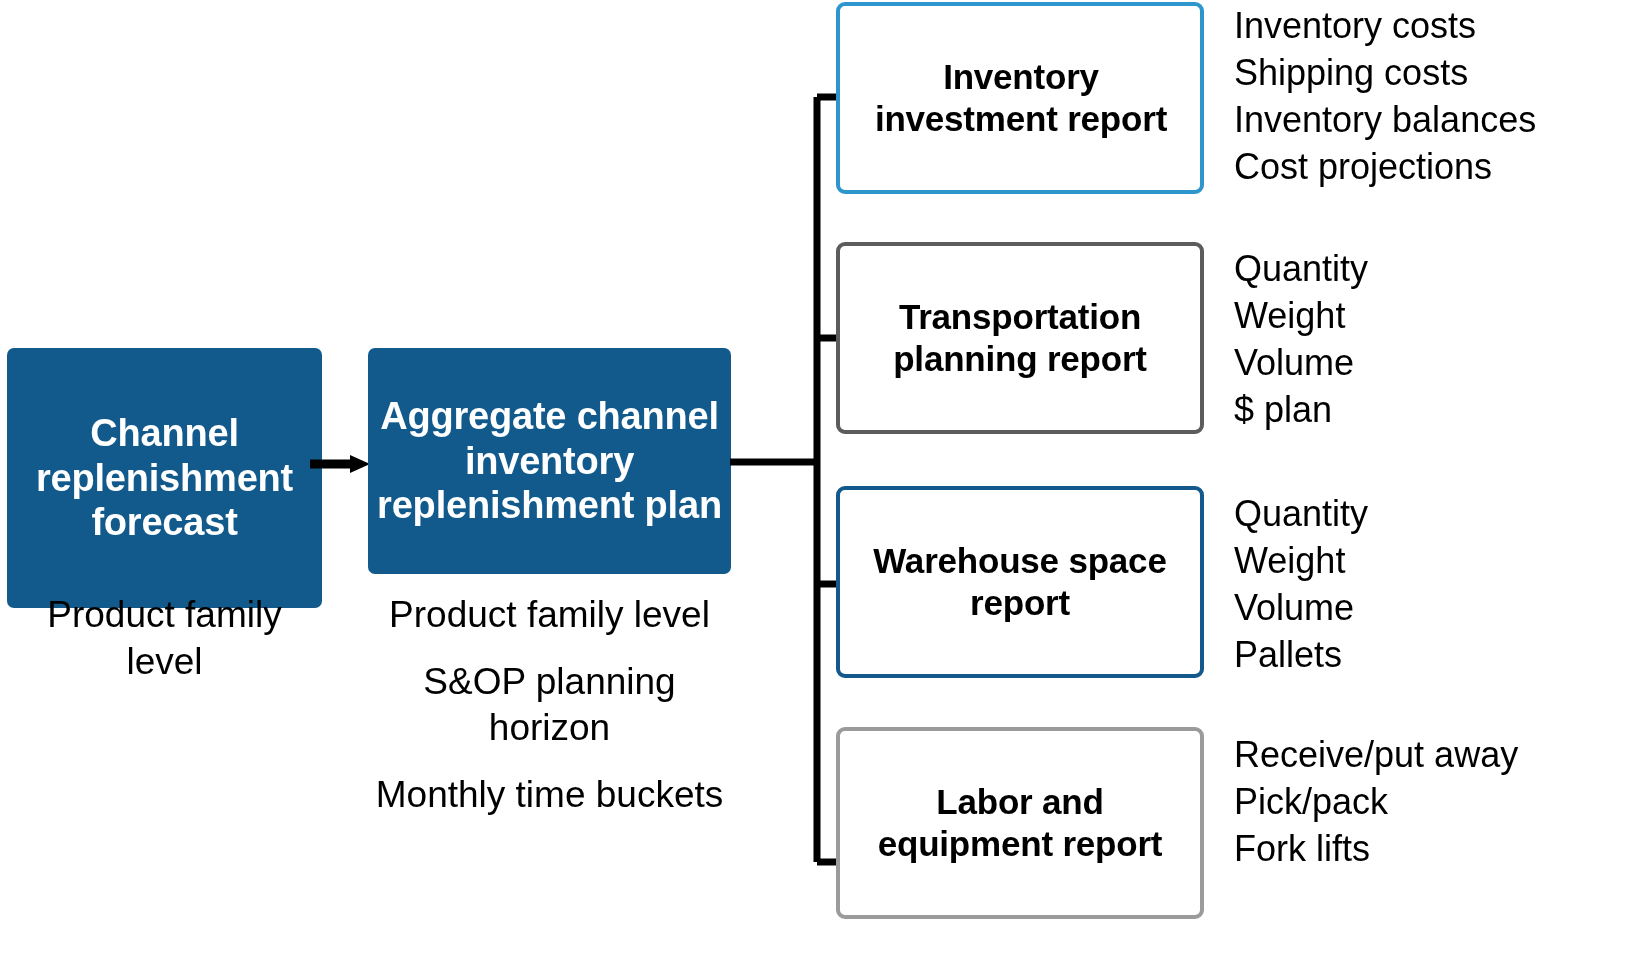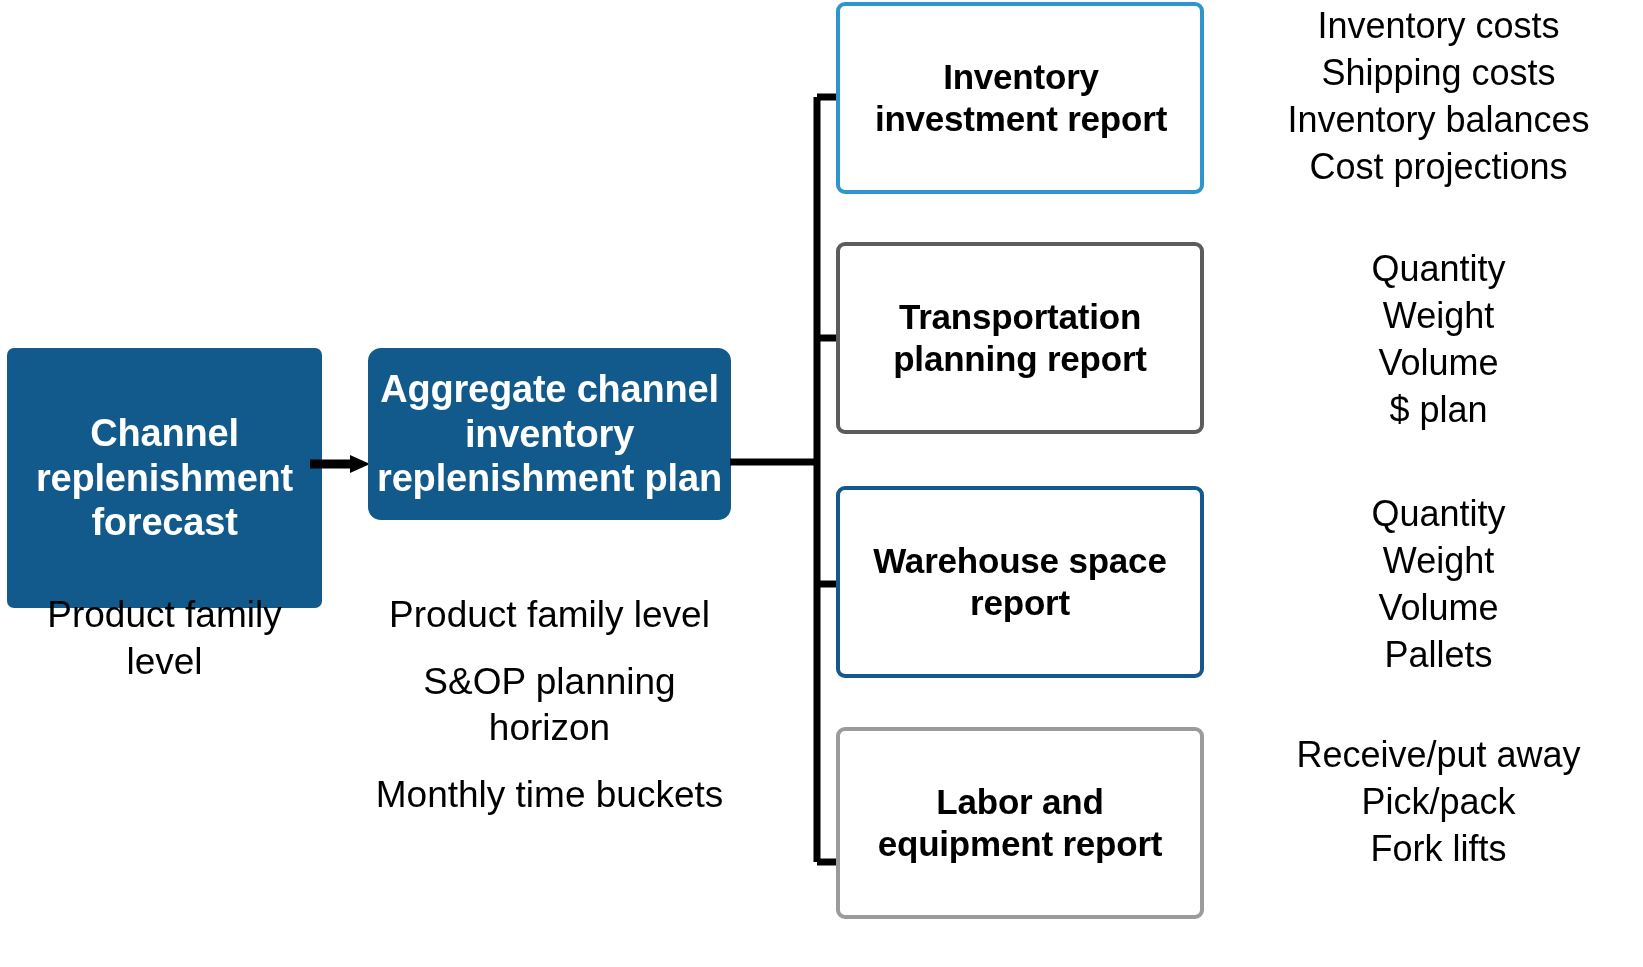--- a/index.html
+++ b/index.html
@@ -34,24 +34,23 @@
     text-align: center;
     line-height: 1.18;
     letter-spacing: -0.2px;
   }
   #blue-box-1 {
     left: 7px;  top: 348px;  width: 315px;  height: 260px;
     font-size: 38px;
     padding: 0 10px;
   }
   #blue-box-2 {
-    left: 368px; top: 348px; width: 363px; height: 172px;
+    left: 368px; top: 348px; width: 363px; height: 226px;
     font-size: 38px;
     padding: 0 8px;
-    border-radius: 13px;
   }
 
   
   .caption {
     position: absolute;
     text-align: center;
     color: #000000;
     font-size: 37px;
     line-height: 1.26;
   }
@@ -102,21 +101,21 @@
   #report-box-3 { left: 836px; top: 727px; width: 368px; height: 192px; border-color: #9B9B9B; }
 
   
   .attr-list {
     position: absolute;
     left: 1234px;
     width: 409px;
     color: #000000;
     font-size: 36px;
     line-height: 1.31;
-    text-align: center;
+    text-align: left;
     white-space: nowrap;
   }
   #attr-list-0 { top: 2px; }
   #attr-list-1 { top: 245px; }
   #attr-list-2 { top: 490px; }
   #attr-list-3 { top: 731px; }
   .attr-item { display: block; }
 </style>
 </head>
 <body>

